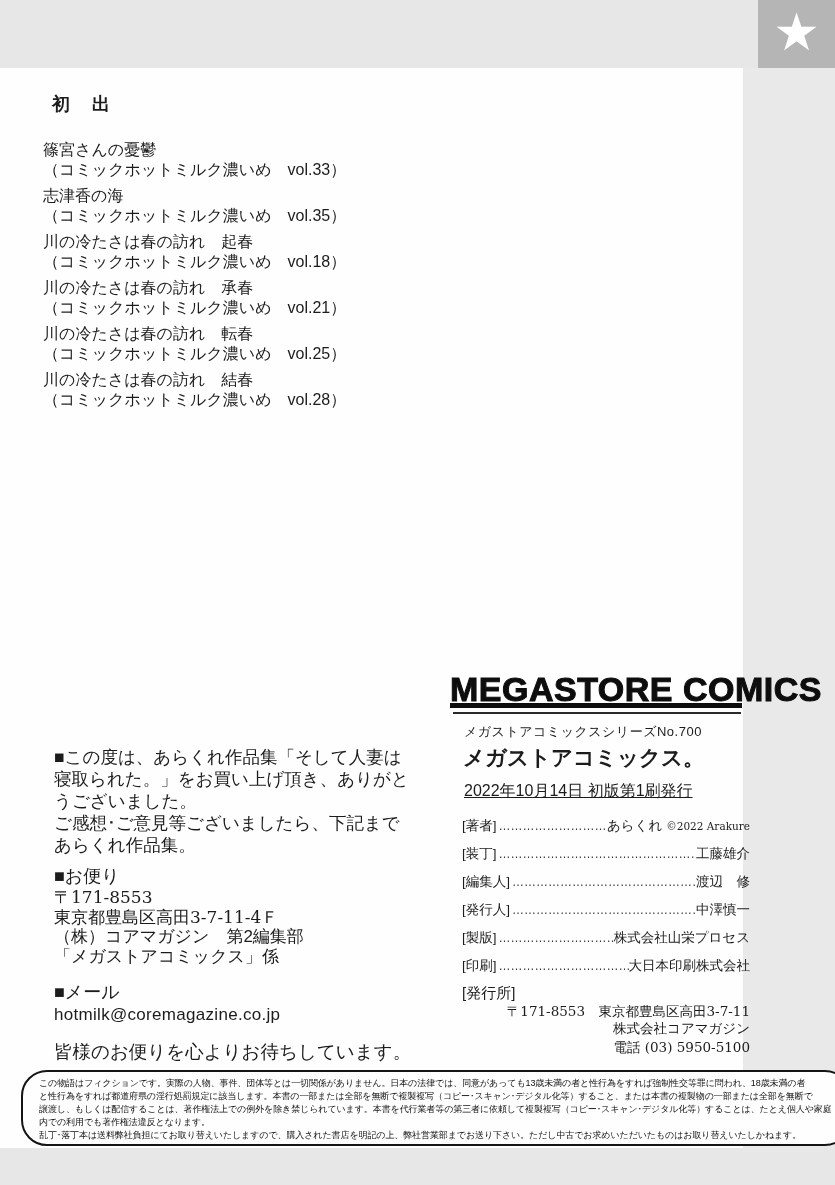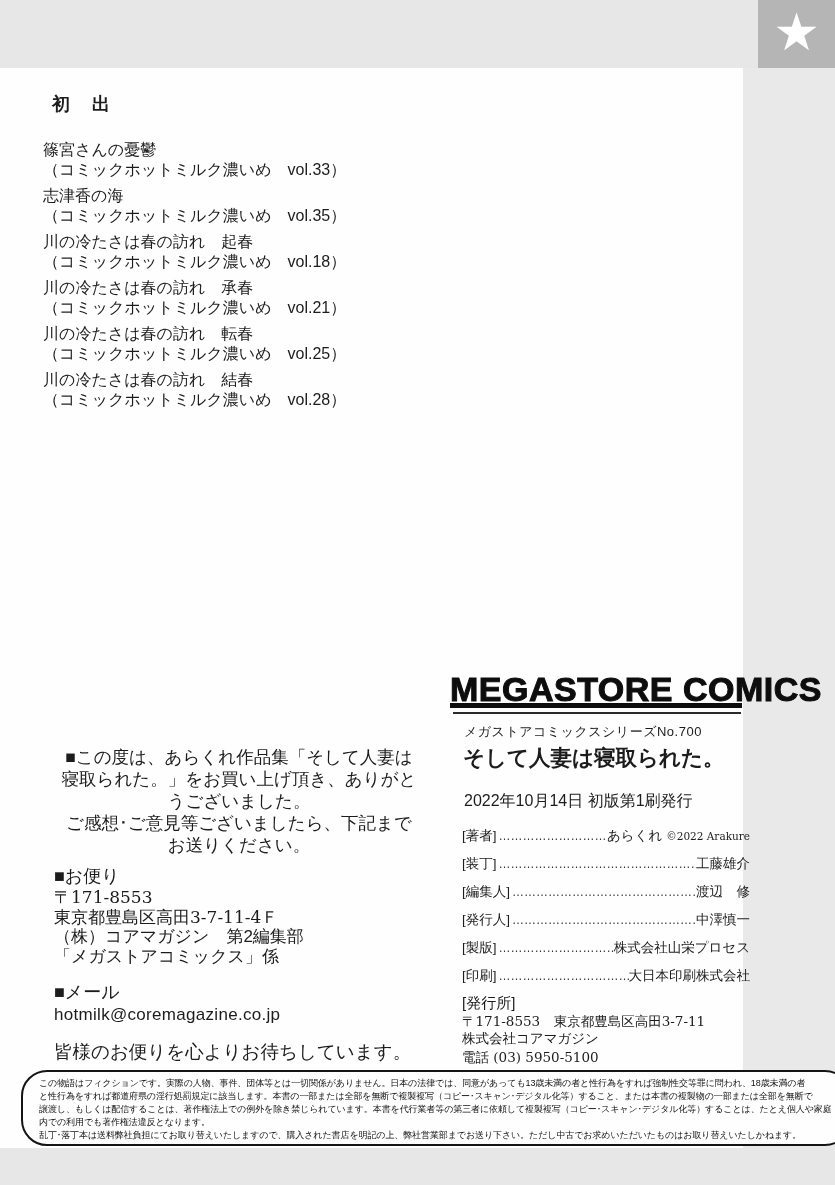--- a/index.html
+++ b/index.html
@@ -44,21 +44,21 @@
   .fp-heading {
     position: absolute; left: 52px; top: 24px;
     font-size: 18px; font-weight: bold; letter-spacing: 2px;
   }
   .fp-list { position: absolute; left: 43px; top: 72px; width: 360px; }
   .fp-item { margin-bottom: 6px; }
   .fp-item .t { font-size: 16px; line-height: 20px; white-space: nowrap; }
   .fp-item .n { font-size: 16px; line-height: 20px; white-space: nowrap; }
 
   .thanks { position: absolute; left: 54px; top: 678px; width: 370px; }
-  .thanks div { font-size: 17.5px; line-height: 22px; white-space: nowrap; text-align: center; }
+  .thanks div { font-size: 17.5px; line-height: 22px; white-space: nowrap; }
 
   .obin { position: absolute; left: 54px; top: 796px; width: 360px; }
   .obin .hd { font-size: 18px; line-height: 24px; }
   .obin .ln { font-size: 17px; line-height: 19.5px; white-space: nowrap; }
   .serifish { font-family: "DejaVu Serif", "Liberation Serif", serif; }
 
   .mailb { position: absolute; left: 54px; top: 912px; width: 360px; }
   .mailb .hd { font-size: 18px; line-height: 24px; }
   .mailb .ln { font-size: 17px; line-height: 22px; letter-spacing: 0.3px; }
 
@@ -73,38 +73,38 @@
     font-size: 34px; font-weight: bold; letter-spacing: 0.5px;
     color: #0d0d0d; white-space: nowrap;
     -webkit-text-stroke: 1px #0d0d0d;
     line-height: 26px;
   }
   .logo-bar-thick { width: 292px; height: 5px; background: #0d0d0d; margin-top: 1px; }
   .logo-bar-thin { width: 288px; height: 2px; background: #2a2a2a; margin-top: 4px; margin-left: 3px; }
 
   .series { margin-top: 9px; margin-left: 14px; font-size: 13px; letter-spacing: 0.5px; }
   .booktitle { margin-top: 2px; margin-left: 13px; font-size: 21.5px; font-weight: bold; white-space: nowrap; }
-  .edition { margin-top: 19px; margin-left: 14px; font-size: 16px; white-space: nowrap; }
+  .edition { margin-top: 9px; margin-left: 14px; font-size: 16px; white-space: nowrap; text-decoration: underline; }
 
   .credits { margin-top: 15px; margin-left: 12px; width: 288px; }
   .credit-row { display: flex; align-items: baseline; height: 20px; font-size: 13.5px; margin-top: 8px; }
   .credit-row .lab { white-space: nowrap; }
   .credit-row .dots {
     flex: 1; overflow: hidden; white-space: nowrap;
     font-size: 12px; color: #333; letter-spacing: 0px; padding: 0 2px;
   }
   .credit-row .val { white-space: nowrap; }
   .credit-row .sfx {
     font-family: "DejaVu Serif", "Liberation Serif", serif;
     font-size: 10.5px; margin-left: 4px; white-space: nowrap;
   }
 
   .pub { margin-top: 6px; margin-left: 12px; }
   .pub .lab { font-size: 15px; line-height: 19px; }
-  .pub .ln { font-size: 13.5px; line-height: 18px; white-space: nowrap; }
+  .pub .ln { font-size: 13.5px; line-height: 18px; white-space: nowrap; text-align: right; }
 
   .isbn { margin-top: 31px; margin-left: 15px; font-size: 14.5px; letter-spacing: 0.4px; word-spacing: 4px; }
   .isbn-rule-thin { width: 284px; height: 1.5px; background: #555; margin-top: 4px; margin-left: 5px; }
   .isbn-rule-thick { width: 297px; height: 5px; background: #0d0d0d; margin-top: 3px; }
 
   
   .disclaimer {
     position: absolute; left: 21px; top: 1070px; width: 830px; height: 76px;
     border: 2px solid #141414; border-radius: 26px;
     background: #fefefe;
@@ -155,21 +155,21 @@
         <div class="t">川の冷たさは春の訪れ　結春</div>
         <div class="n">（コミックホットミルク濃いめ　vol.28）</div>
       </div>
     </div>
 
     <div class="thanks">
       <div>■この度は、あらくれ作品集「そして人妻は</div>
       <div>寝取られた。」をお買い上げ頂き、ありがと</div>
       <div>うございました。</div>
       <div>ご感想･ご意見等ございましたら、下記まで</div>
-      <div>お送りください。</div>
+      <div>あらくれ作品集。</div>
     </div>
 
     <div class="obin">
       <div class="hd">■お便り</div>
       <div class="ln serifish">〒171-8553</div>
       <div class="ln serifish">東京都豊島区高田3-7-11-4Ｆ</div>
       <div class="ln">（株）コアマガジン　第2編集部</div>
       <div class="ln">「メガストアコミックス」係</div>
     </div>
 
@@ -179,21 +179,21 @@
     </div>
 
     <div class="closing">皆様のお便りを心よりお待ちしています。</div>
 
     <div class="rcol">
       <div class="logo">MEGASTORE COMICS</div>
       <div class="logo-bar-thick"></div>
       <div class="logo-bar-thin"></div>
 
       <div class="series">メガストアコミックスシリーズNo.700</div>
-      <div class="booktitle">そして人妻は寝取られた。</div>
+      <div class="booktitle">メガストアコミックス。</div>
       <div class="edition">2022年10月14日 初版第1刷発行</div>
 
       <div class="credits">
         <div class="credit-row">
           <span class="lab">[著者]</span>
           <span class="dots">………………………………………………………………</span>
           <span class="val">あらくれ</span>
           <span class="sfx">©2022 Arakure</span>
         </div>
         <div class="credit-row">

